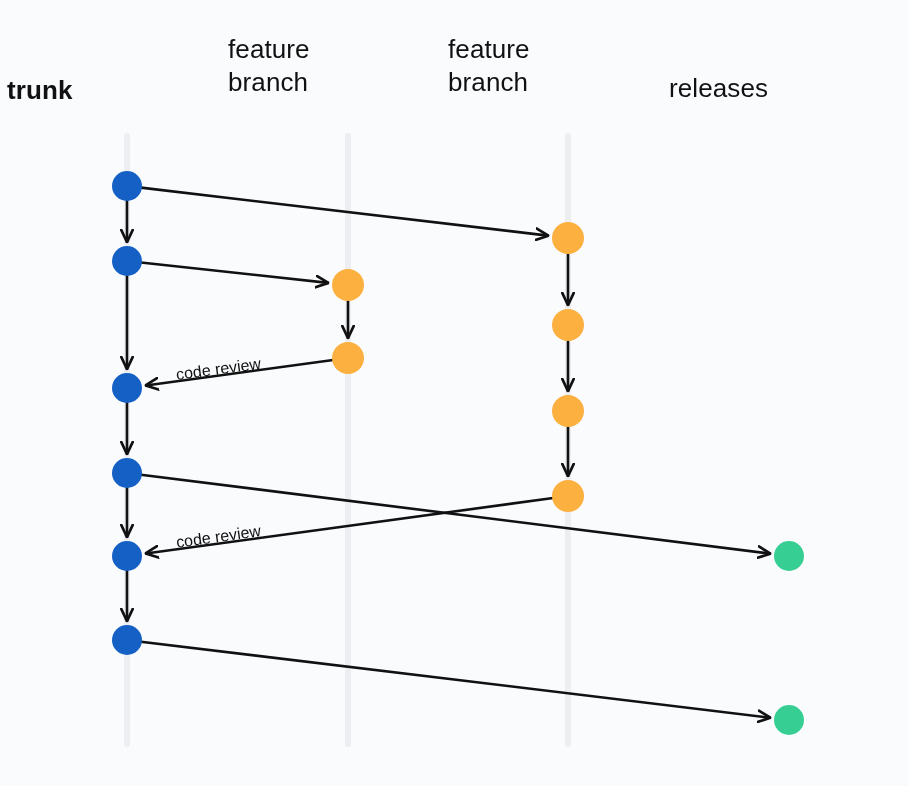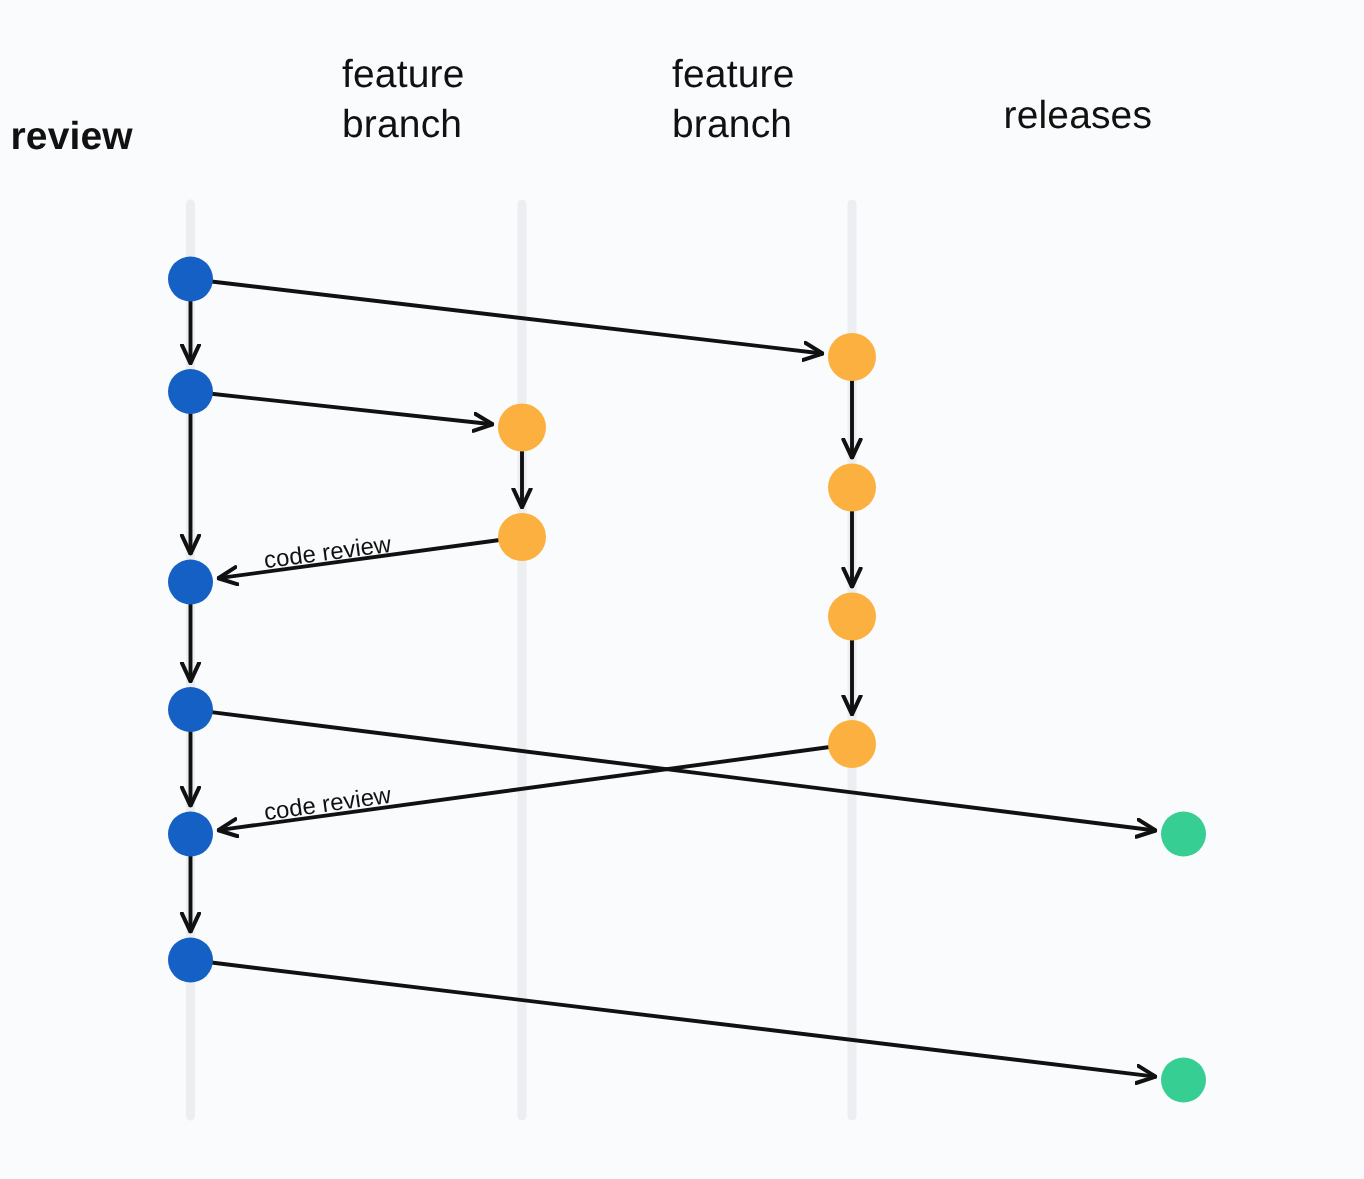--- a/index.html
+++ b/index.html
@@ -98,25 +98,25 @@
         <circle cx="568" cy="238" r="16" fill="#fbb040"></circle>
         <circle cx="568" cy="325" r="16" fill="#fbb040"></circle>
         <circle cx="568" cy="411" r="16" fill="#fbb040"></circle>
         <circle cx="568" cy="496" r="16" fill="#fbb040"></circle>
         <circle cx="789" cy="556" r="15" fill="#37ce93"></circle>
         <circle cx="789" cy="720" r="15" fill="#37ce93"></circle>
       </g>
   </svg>
 
   <div id="column-labels">
-      <div class="col-label bold" style="left: 7px; top: 74px; width: 240px;">review</div>
+      <div class="col-label bold" style="left: 7px; top: 74px; width: 240px;">trunk</div>
       <div class="col-label" style="left: 228px; top: 33px; width: 240px;">feature
 branch</div>
       <div class="col-label" style="left: 448px; top: 33px; width: 240px;">feature
 branch</div>
-      <div class="col-label" style="left: 669px; top: 60px; width: 240px;">releases</div>
+      <div class="col-label" style="left: 669px; top: 72px; width: 240px;">releases</div>
     </div>
   <div id="edge-labels">
       <div class="edge-label" style="left: 175px; top: 366px; transform: rotate(-7.5deg);">code review</div>
       <div class="edge-label" style="left: 175px; top: 534px; transform: rotate(-8deg);">code review</div>
     </div>
 
 </div>
 
 </body></html>

